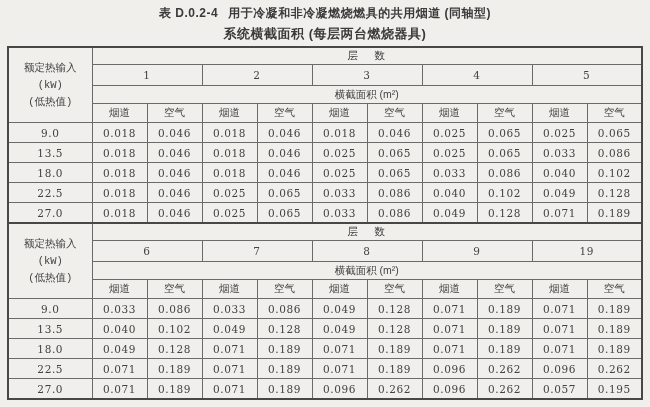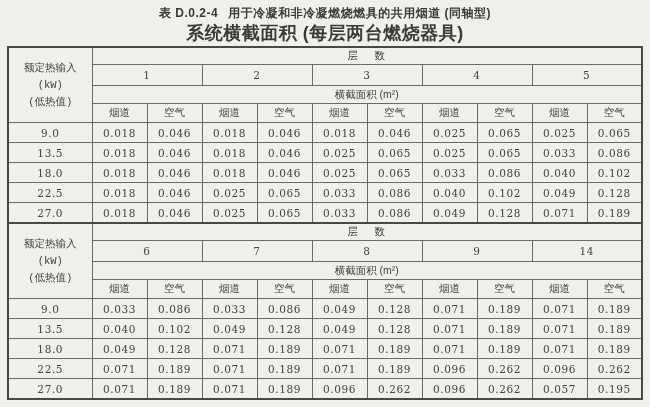--- a/index.html
+++ b/index.html
@@ -15,21 +15,21 @@
     font-family:"Liberation Sans",sans-serif;
     color:var(--ink);
   }
   .page{padding-top:6px;}
   .doc-title{
     text-align:center;font-weight:bold;font-size:12px;
     color:#3a3a3a;letter-spacing:0.5px;line-height:15px;
   }
   .doc-title .tno{margin-right:10px;}
   .doc-subtitle{
-    text-align:center;font-weight:bold;font-size:18px;
+    text-align:center;font-weight:bold;font-size:13px;
     color:#3a3a3a;letter-spacing:0.5px;margin-top:5px;line-height:15px;
   }
   table.area-table{
     border-collapse:collapse;table-layout:fixed;
     width:636px;margin:5px auto 0 auto;
     border:2px solid var(--border-dark);
   }
   table.area-table col.c-rowhead{width:84px;}
   table.area-table td{
     border:1px solid var(--border);
@@ -175,21 +175,21 @@
             <div>(kW)</div>
             <div>(低热值)</div>
           </td>
           <td colspan="10" class="floors-label">层    数</td>
         </tr>
         <tr class="r-nums">
           <td colspan="2" class="num-serif">6</td>
           <td colspan="2" class="num-serif">7</td>
           <td colspan="2" class="num-serif">8</td>
           <td colspan="2" class="num-serif">9</td>
-          <td colspan="2" class="num-serif">14</td>
+          <td colspan="2" class="num-serif">19</td>
         </tr>
         <tr class="r-area">
           <td colspan="10">横截面积 (m²)</td>
         </tr>
         <tr class="r-cols">
           <td>烟道</td>
           <td>空气</td>
           <td>烟道</td>
           <td>空气</td>
           <td>烟道</td>

